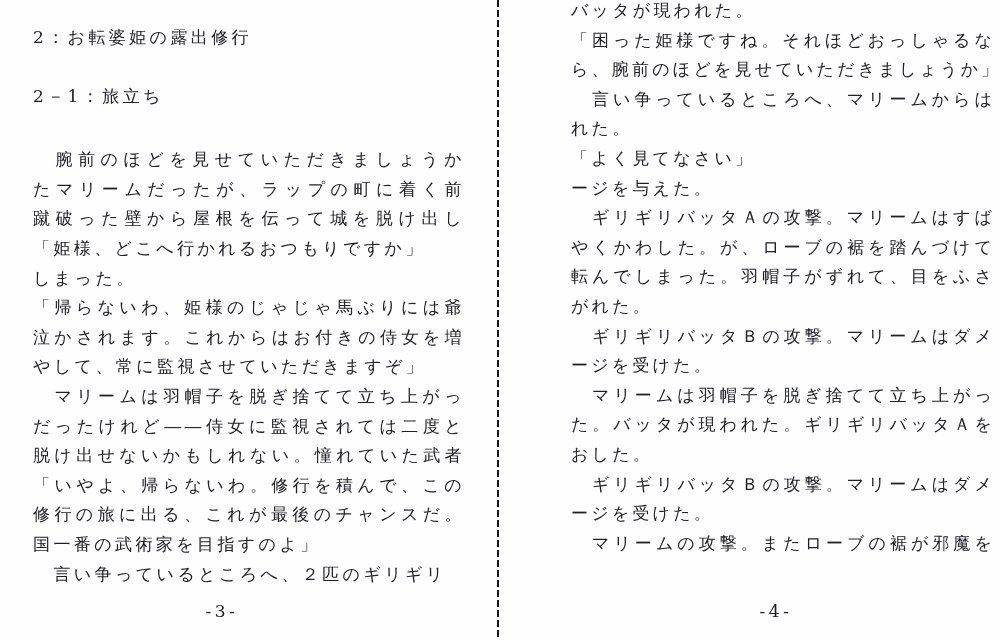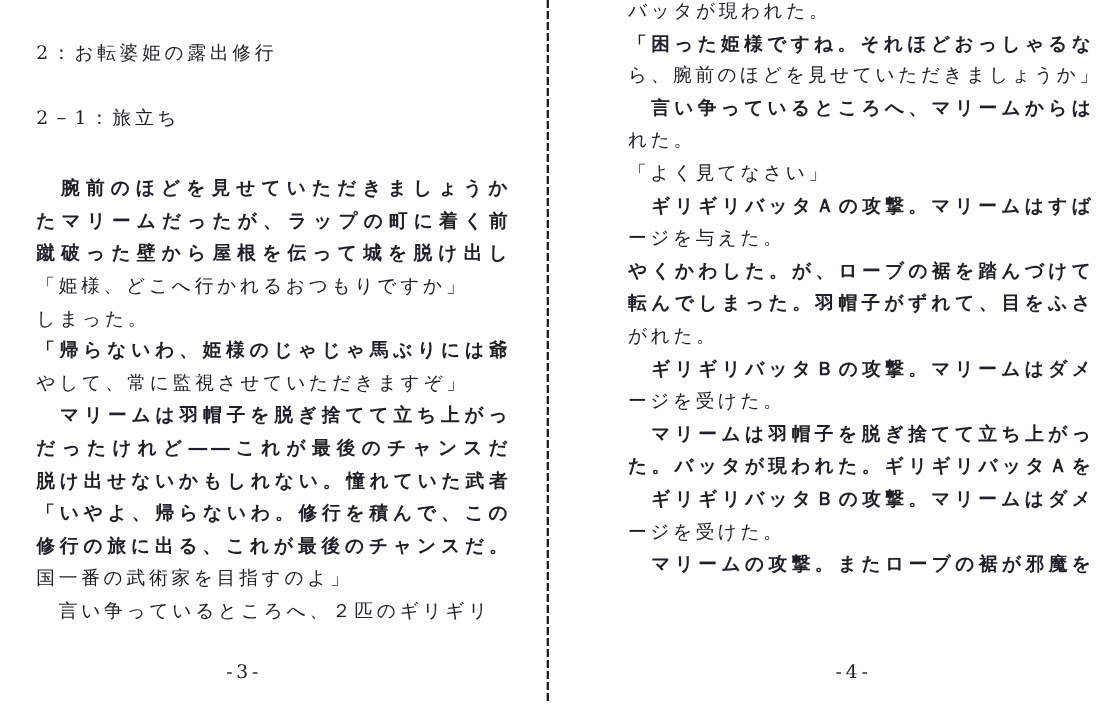--- a/index.html
+++ b/index.html
@@ -12,21 +12,21 @@
     font-family: "DejaVu Serif", "Liberation Serif", serif;
     color: #20202a;
   }
   .stage {
     position: relative;
     width: 1000px;
     height: 640px;
   }
   .page {
     position: absolute;
-    top: 12px;
+    top: 0;
   }
   .page-left {
     left: 33px;
     width: 432px;
     padding-top: 23px;
   }
   .page-right {
     left: 571px;
     top: -4px;
     width: 424px;
@@ -40,21 +40,20 @@
     overflow: hidden;
   }
   .page-right .line {
     letter-spacing: 3.2px;
   }
   .line.full {
     white-space: pre-wrap;
     text-align: justify;
     text-align-last: justify;
     text-justify: inter-character;
-    font-weight: bold;
   }
   .spacer-1 { height: 29.5px; }
   .spacer-2 { height: 33.5px; }
   .page-num {
     position: absolute;
     top: 597px;
     width: 64px;
     font-size: 17px;
     line-height: 29.6px;
     letter-spacing: 3.5px;
@@ -85,50 +84,52 @@
     <div class="spacer-1"></div>
     <div class="line heading">2－1：旅立ち</div>
     <div class="spacer-2"></div>
     <div class="body-lines">
         <div class="line full">　腕前のほどを見せていただきましょうか</div>
         <div class="line full">たマリームだったが、ラップの町に着く前に、</div>
         <div class="line full">蹴破った壁から屋根を伝って城を脱け出し</div>
         <div class="line">「姫様、どこへ行かれるおつもりですか」</div>
         <div class="line">しまった。</div>
         <div class="line full">「帰らないわ、姫様のじゃじゃ馬ぶりには爺も</div>
+        <div class="line full">泣かされます。これからはお付きの侍女を増</div>
         <div class="line">やして、常に監視させていただきますぞ」</div>
         <div class="line full">　マリームは羽帽子を脱ぎ捨てて立ち上がっ</div>
-        <div class="line full">だったけれど――これが最後のチャンスだ</div>
+        <div class="line full">だったけれど――侍女に監視されては二度と</div>
         <div class="line full">脱け出せないかもしれない。憧れていた武者</div>
         <div class="line full">「いやよ、帰らないわ。修行を積んで、この</div>
         <div class="line full">修行の旅に出る、これが最後のチャンスだ。</div>
         <div class="line">国一番の武術家を目指すのよ」</div>
         <div class="line">　言い争っているところへ、２匹のギリギリ</div>
       </div>
   </div>
 
   <div class="divider"></div>
 
   <div class="page page-right">
     <div class="body-lines">
         <div class="line">バッタが現われた。</div>
         <div class="line full">「困った姫様ですね。それほどおっしゃるな</div>
         <div class="line">ら、腕前のほどを見せていただきましょうか」</div>
         <div class="line full">　言い争っているところへ、マリームからはな</div>
         <div class="line">れた。</div>
         <div class="line">「よく見てなさい」</div>
+        <div class="line">ージを与えた。</div>
         <div class="line full">　ギリギリバッタＡの攻撃。マリームはすば</div>
-        <div class="line">ージを与えた。</div>
         <div class="line full">やくかわした。が、ローブの裾を踏んづけて</div>
         <div class="line full">転んでしまった。羽帽子がずれて、目をふさ</div>
         <div class="line">がれた。</div>
         <div class="line full">　ギリギリバッタＢの攻撃。マリームはダメ</div>
         <div class="line">ージを受けた。</div>
         <div class="line full">　マリームは羽帽子を脱ぎ捨てて立ち上がっ</div>
         <div class="line full">た。バッタが現われた。ギリギリバッタＡをた</div>
+        <div class="line">おした。</div>
         <div class="line full">　ギリギリバッタＢの攻撃。マリームはダメ</div>
         <div class="line">ージを受けた。</div>
         <div class="line full">　マリームの攻撃。またローブの裾が邪魔を</div>
       </div>
   </div>
 
   <div class="page-num page-num-left">-3-</div>
 
   <div class="page-num page-num-right">-4-</div>
 

